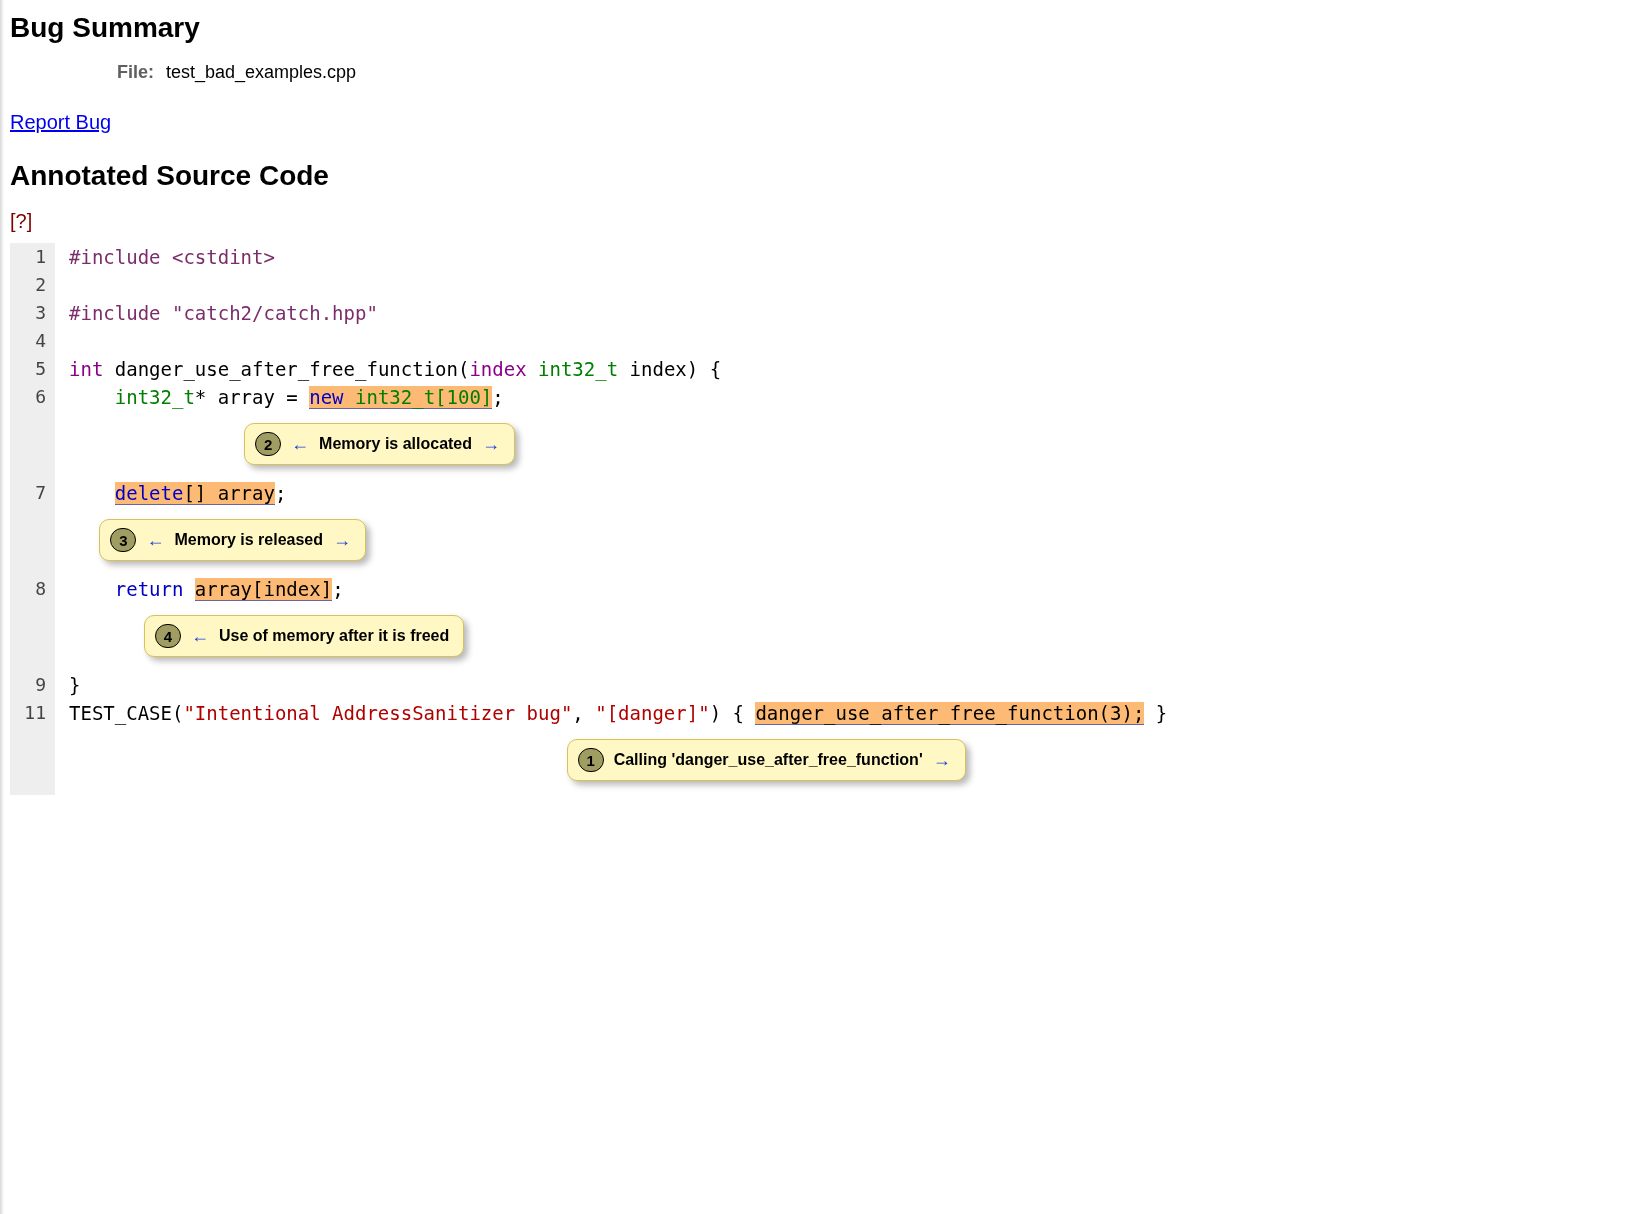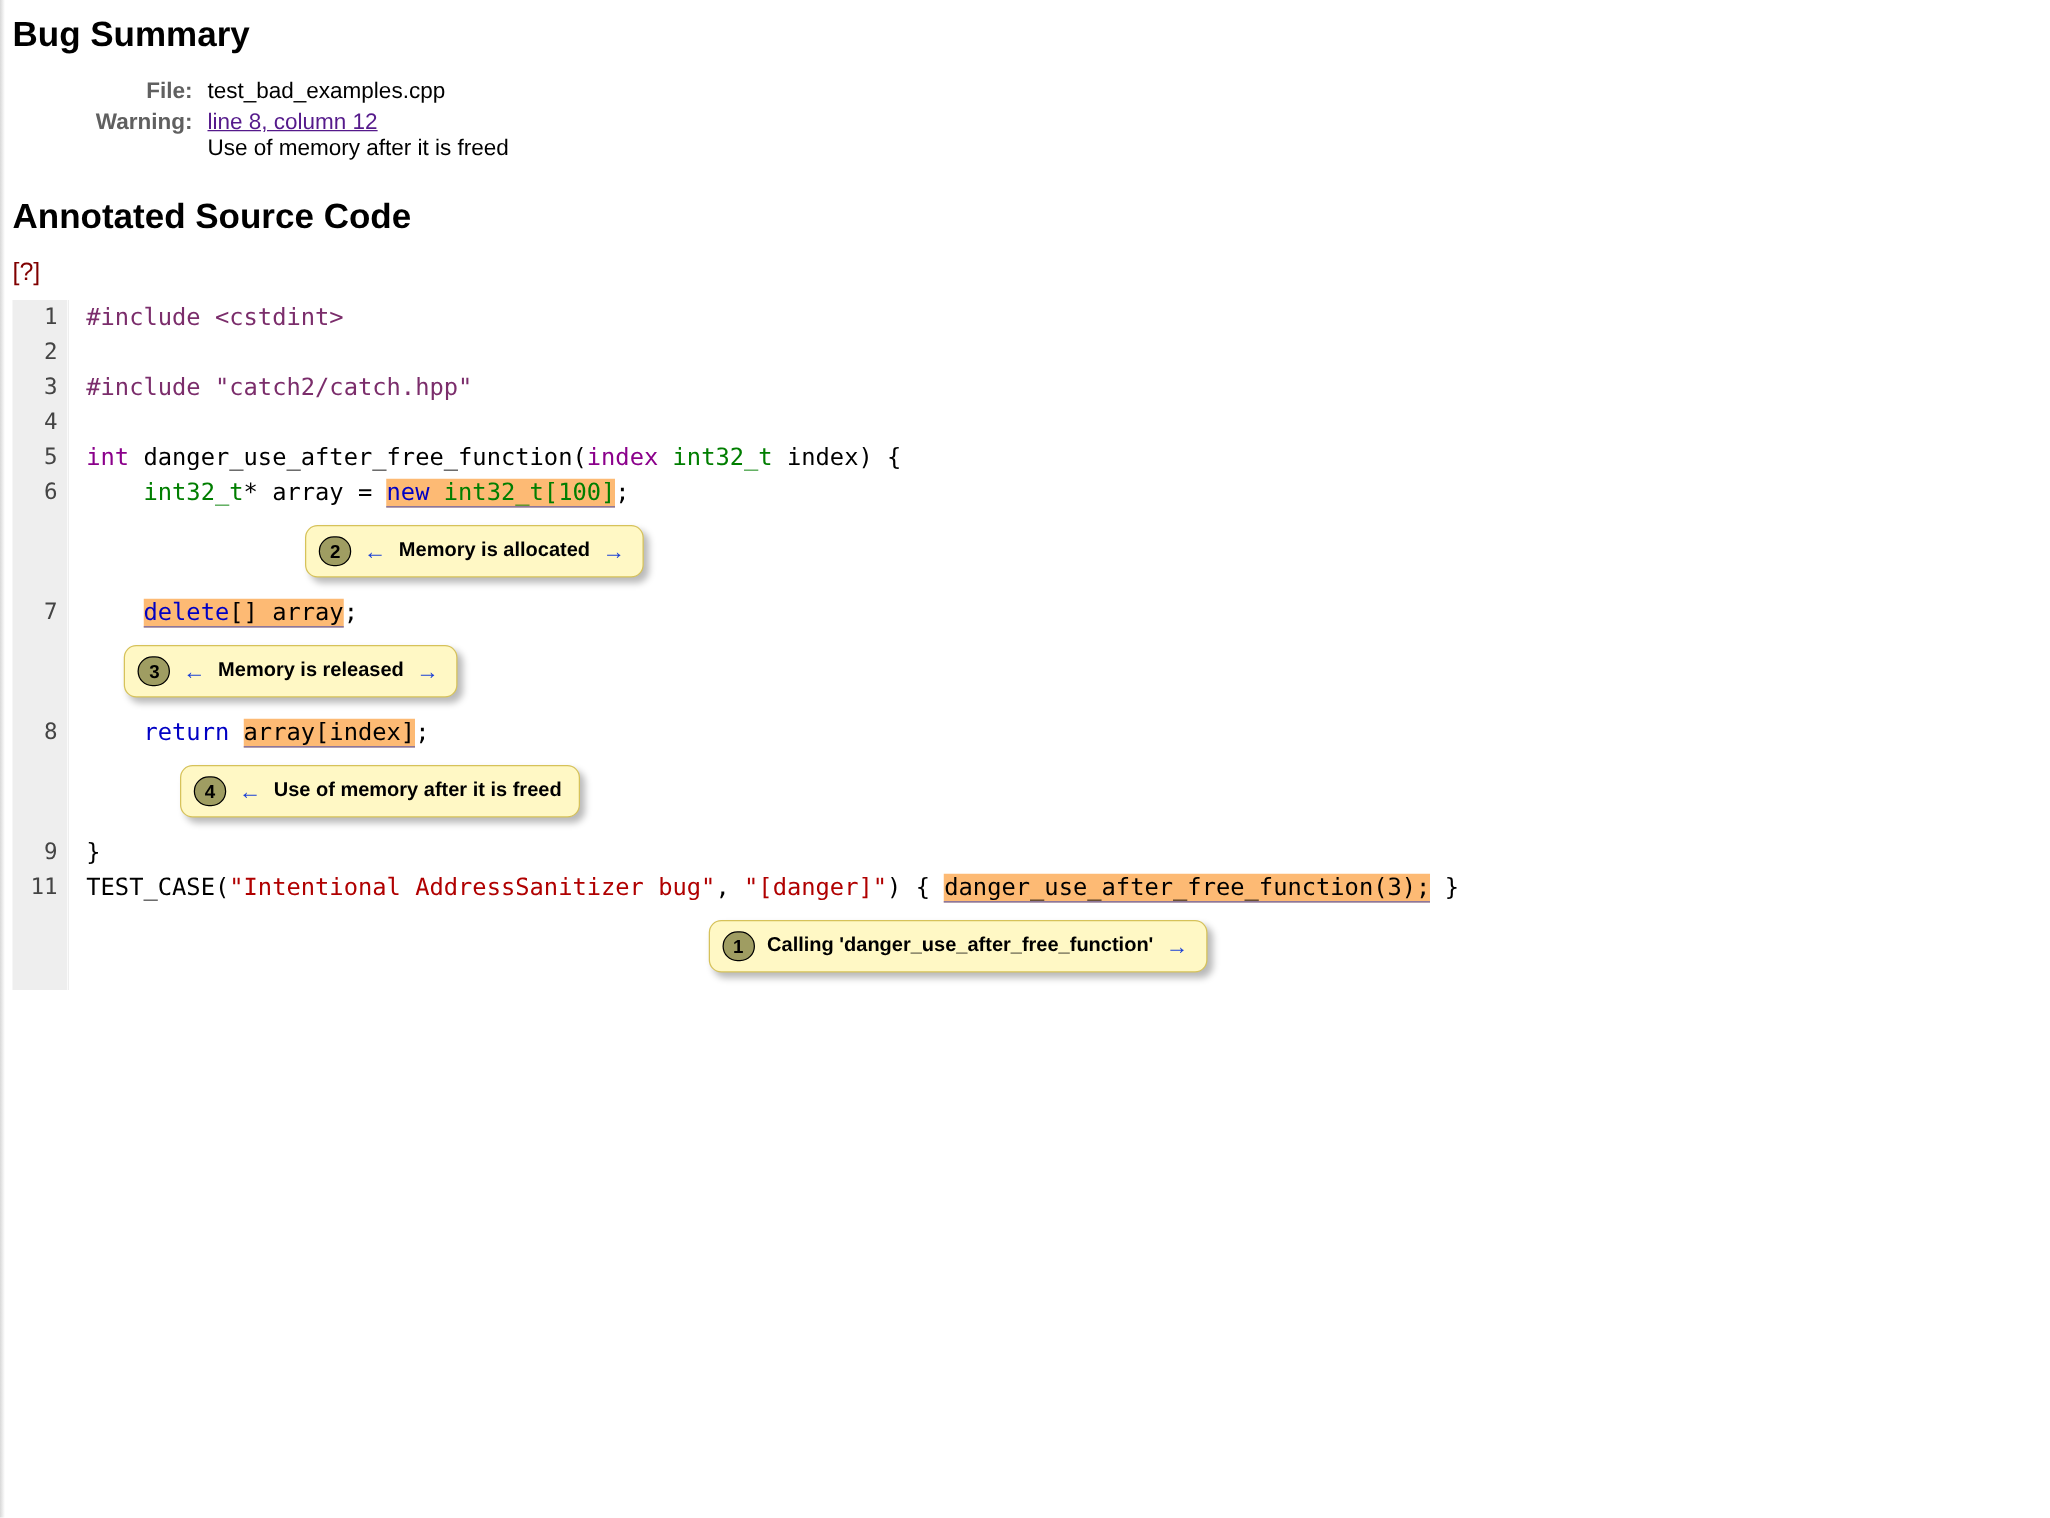--- a/index.html
+++ b/index.html
@@ -149,30 +149,26 @@
 <div class="page">
 
   <h3 class="section-title">Bug Summary</h3>
 
   <table class="summary-table">
     <tbody>
         <tr>
       <td class="sum-label">File:</td>
       <td>test_bad_examples.cpp</td>
     </tr>
-    <tr>
-      <td class="sum-label">Warning:</td>
-      <td>
-        <a href="#" class="warnlink">line 8, column 12</a><br>
-        <span>Use of memory after it is freed</span>
-      </td>
-    </tr>
   </tbody>
     </table>
 
+  <div class="report-bug">
+    <a href="#" class="link">Report Bug</a>
+  </div>
 
   <h3 class="section-title">Annotated Source Code</h3>
 
   <div class="help">[?]</div>
 
   <div class="code-wrap">
     <table class="code-table">
 
       <tbody>
           <tr>

